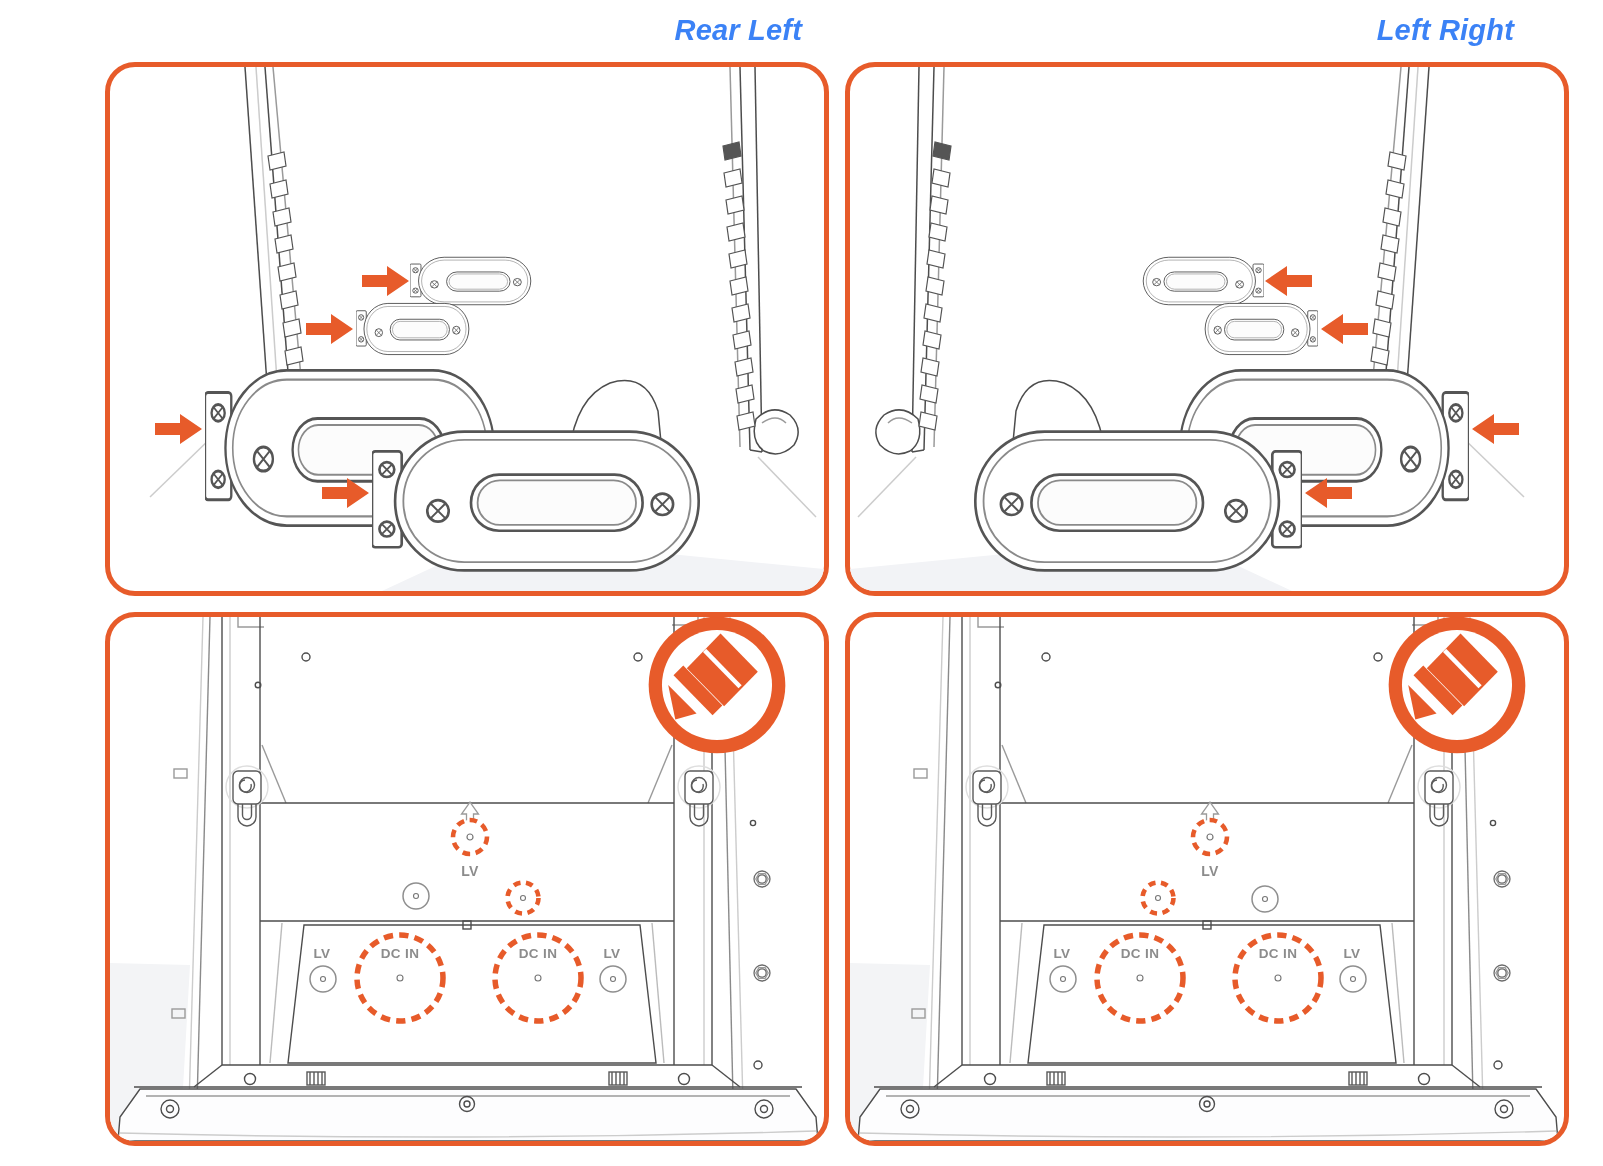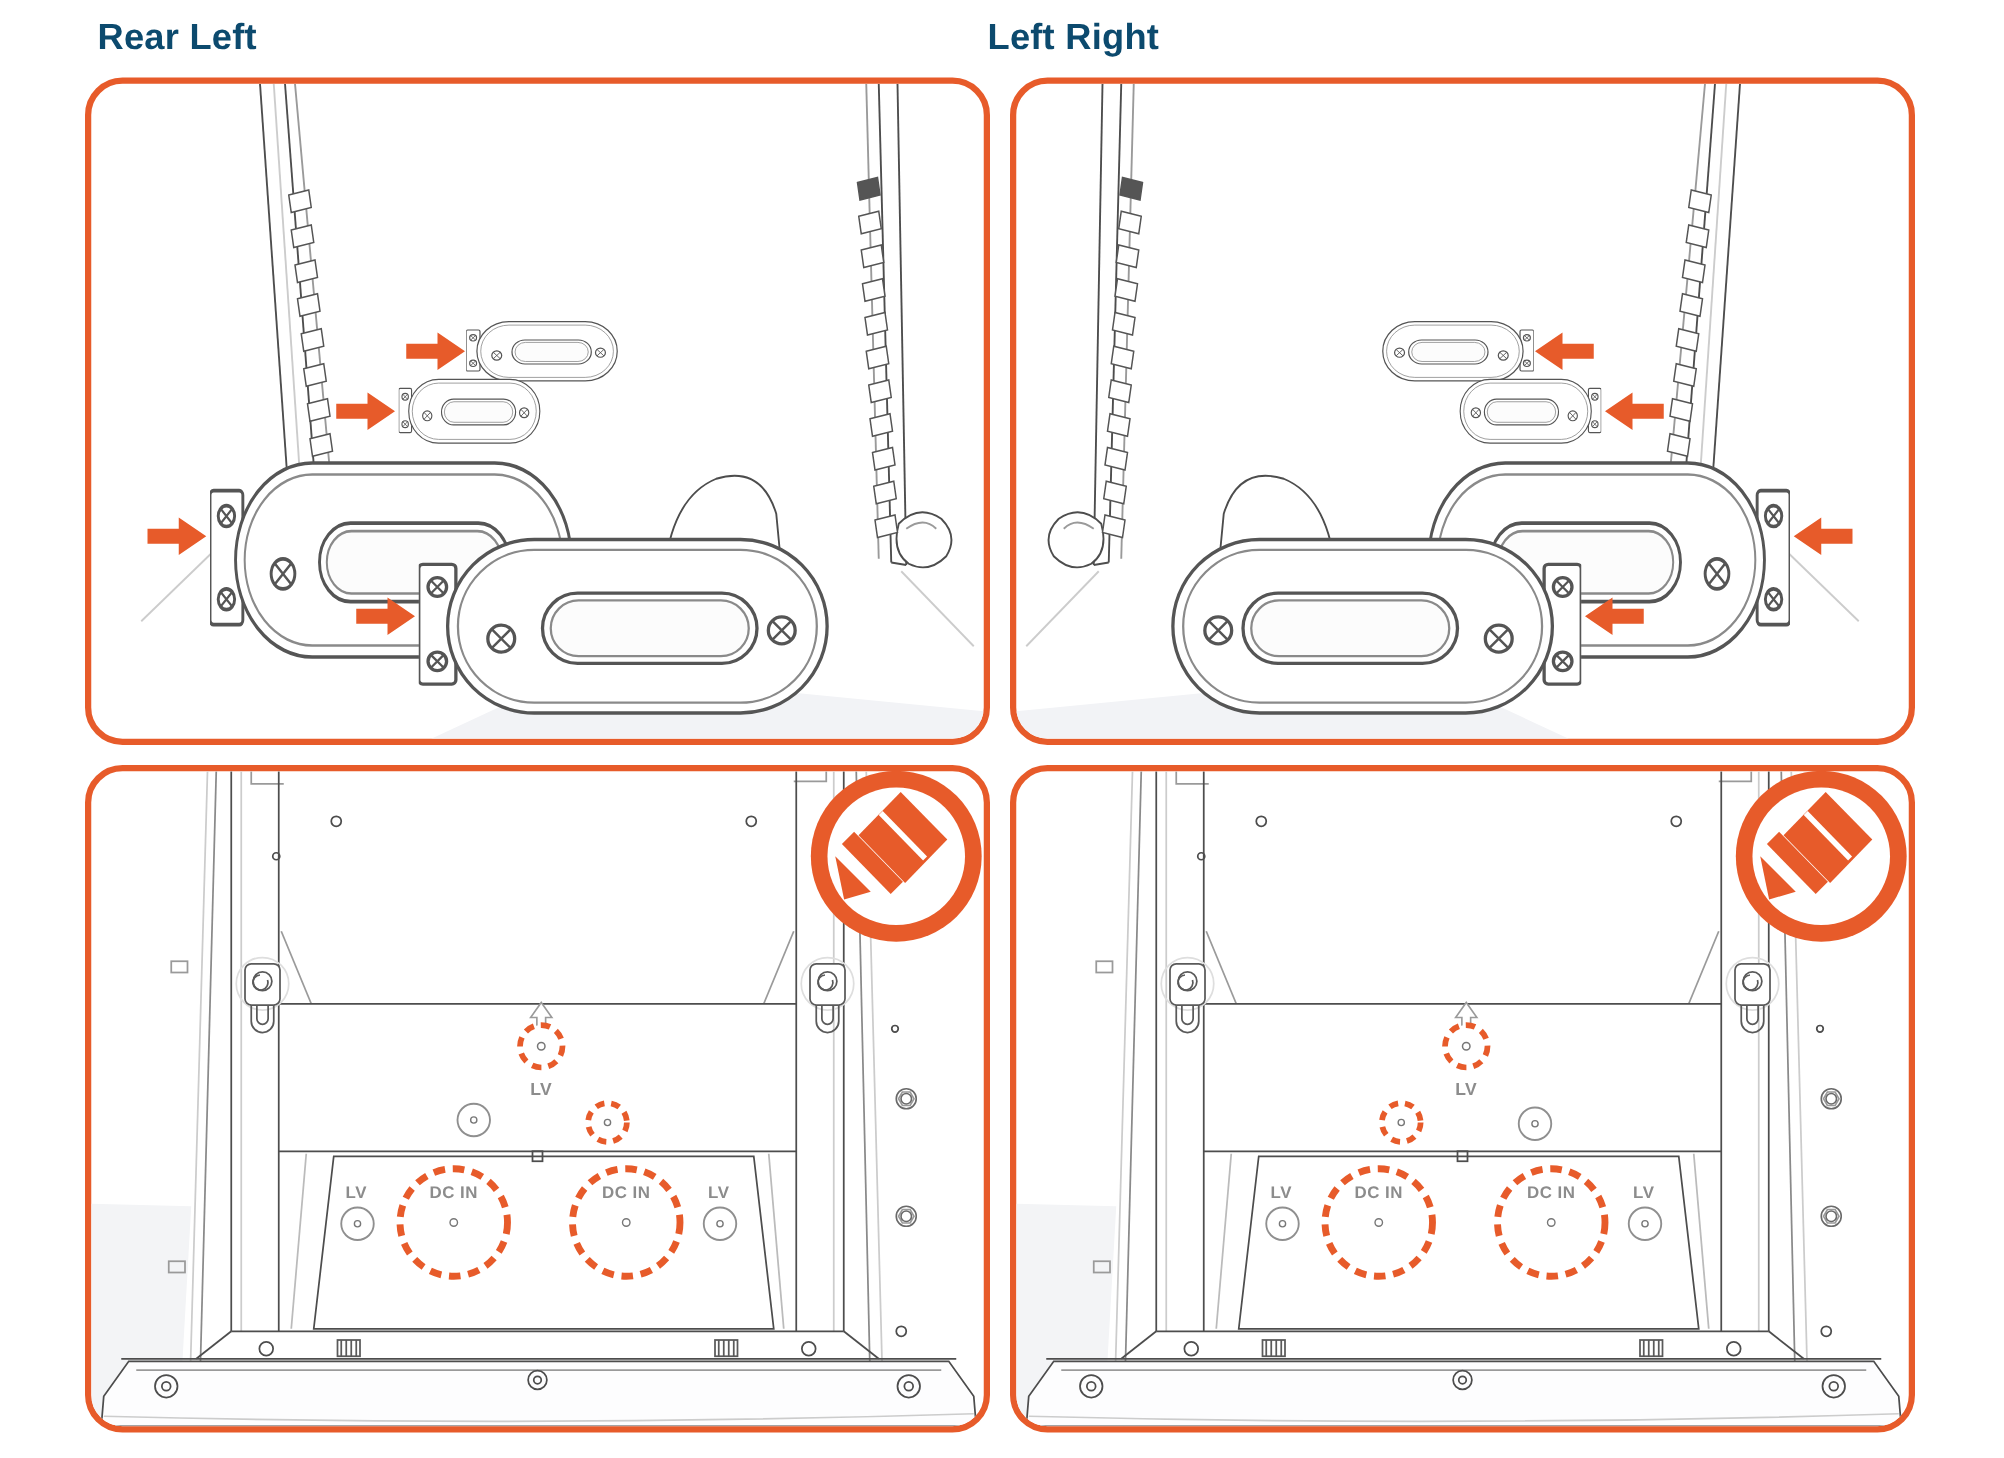--- a/index.html
+++ b/index.html
@@ -1,21 +1,21 @@
 <!DOCTYPE html>
 <html><head>
 <meta charset="utf-8">
 <style>
   html,body{margin:0;padding:0;background:#ffffff;}
   .canvas{position:relative;width:1603px;height:1166px;background:#fff;overflow:hidden;
           font-family:"Liberation Sans", sans-serif;}
-  .col-title{position:absolute;width:724px;text-align:left;top:14px;
-             font-size:29px;font-weight:700;color:#0c4a6e;letter-spacing:.2px;}
+  .col-title{position:absolute;width:724px;text-align:right;top:14px;
+             font-size:29px;font-weight:700;color:#3b82f6;letter-spacing:.2px;font-style:italic;}
   .panel{position:absolute;width:714px;height:524px;border:5px solid #E75B2A;
-         border-radius:30px;background:#fff;overflow:hidden;}
+         border-radius:30px;background:#fff;overflow:hidden;margin-left:37px;}
   .p-tl{left:68px;top:62px;}
   .p-tr{left:808px;top:62px;}
   .p-bl{left:68px;top:612px;}
   .p-br{left:808px;top:612px;}
   svg.scene{position:absolute;left:0;top:0;width:714px;height:524px;display:block;}
   .badge{position:absolute;width:142px;height:142px;z-index:5;}
   .b-l{left:646px;top:614px;}
   .b-r{left:1386px;top:614px;}
   text.lbl{font-family:"Liberation Sans", sans-serif;font-size:13.5px;font-weight:600;
            fill:#8c8c8c;letter-spacing:.4px;text-anchor:middle;}

